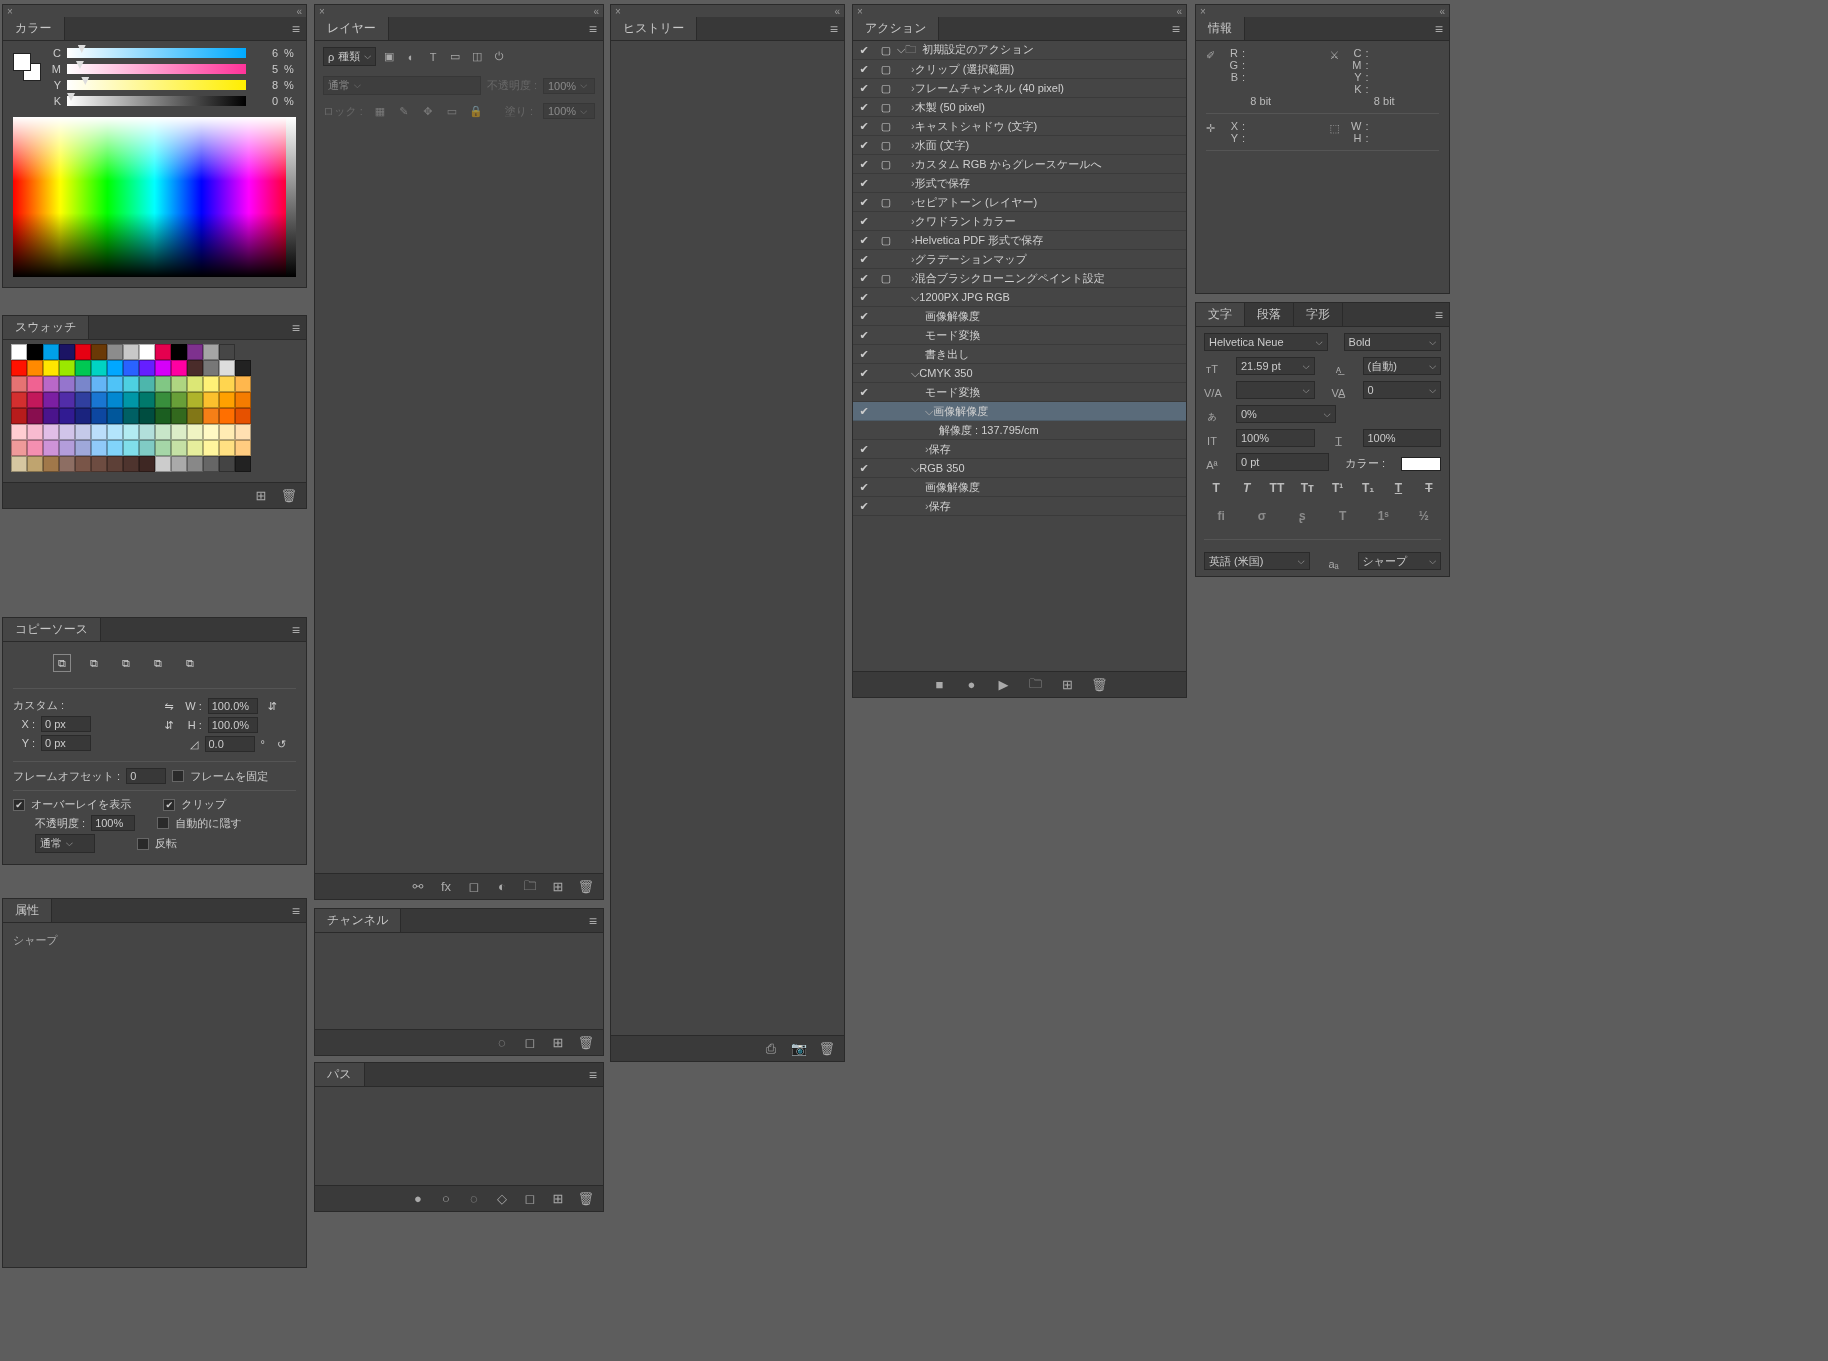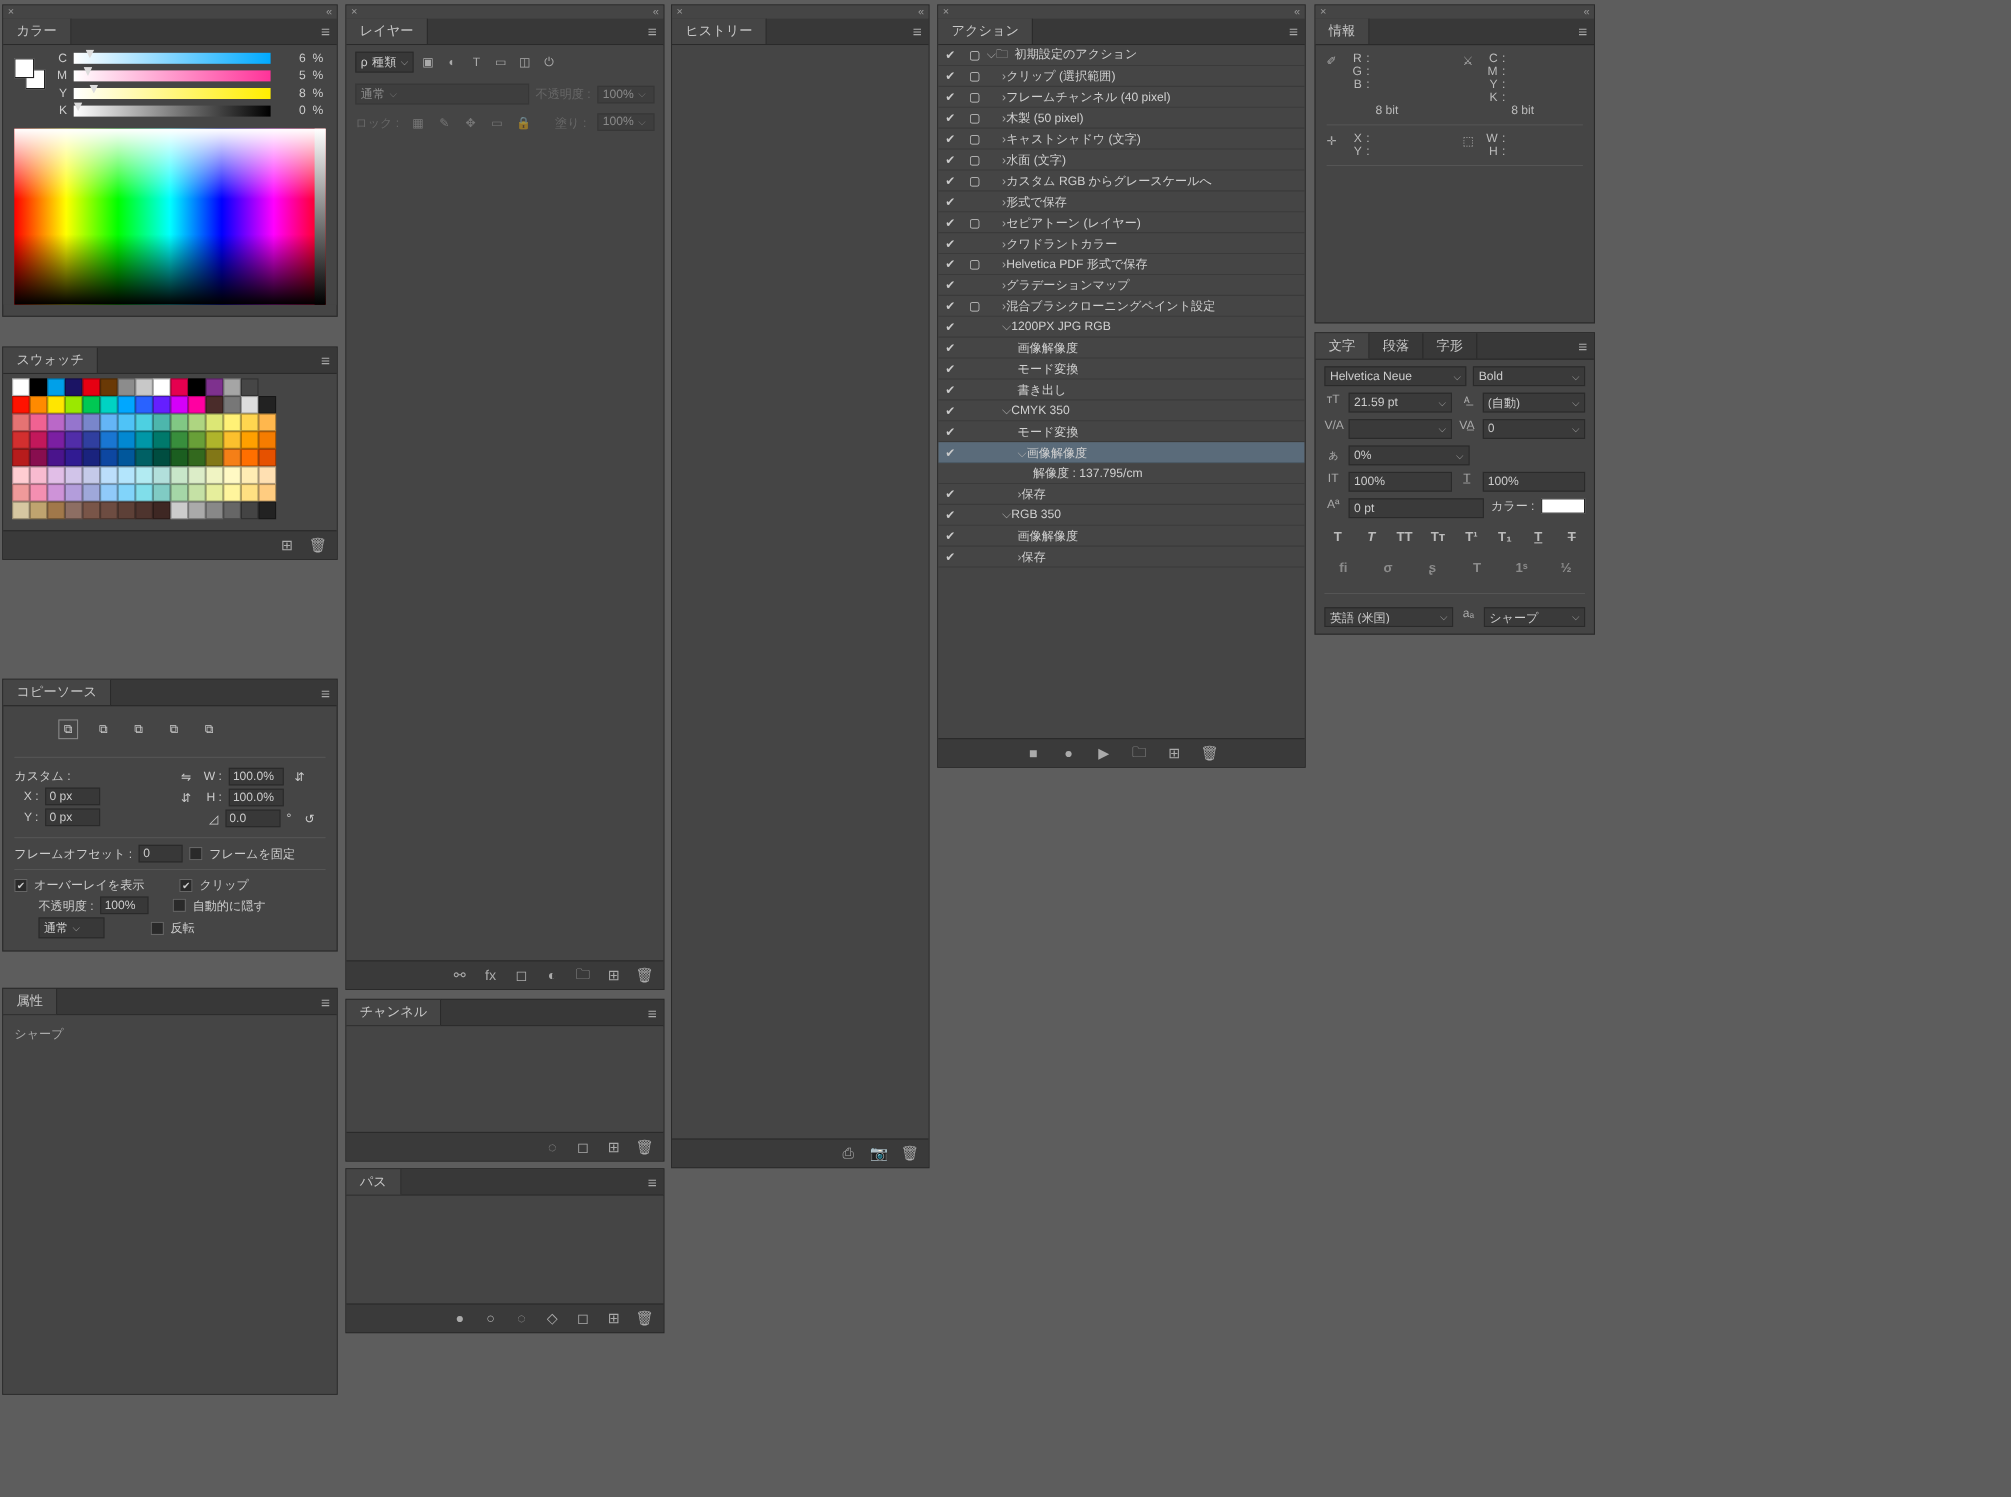--- a/index.html
+++ b/index.html
@@ -77,21 +77,21 @@
   
   .info-body{padding:6px 10px;font-size:11px;color:#bbb;}
   .info-grid{display:flex;gap:14px;}
   .info-col{flex:1;}
   .info-line{display:flex;gap:4px;}
   .info-line .k{width:14px;text-align:right;}
   .eyedrop{width:14px;height:14px;margin:2px 4px 0 0;color:#aaa;}
   
   
   .char-body{padding:6px 8px;font-size:11px;color:#ccc;display:flex;flex-direction:column;gap:6px;}
-  .char-row{display:flex;gap:6px;align-items:flex-start;}
+  .char-row{display:flex;gap:16px;align-items:flex-end;}
   .char-field{flex:1;display:flex;align-items:center;gap:4px;background:#3a3a3a;border:1px solid #2a2a2a;padding:2px 4px;}
   .char-field input{background:none;border:none;color:#ccc;width:100%;font-size:11px;outline:none;}
   .char-field .caret{font-size:9px;color:#999;}
   .char-icon{width:16px;text-align:center;color:#aaa;}
   .btn-row{display:flex;gap:6px;justify-content:space-around;padding:2px 0;}
   .fmt-btn{width:18px;height:18px;display:flex;align-items:center;justify-content:center;color:#bbb;font-size:12px;font-weight:bold;cursor:pointer;}
   .color-swatch{width:40px;height:14px;background:#fff;border:1px solid #222;}
 </style>
 </head>
 <body>

